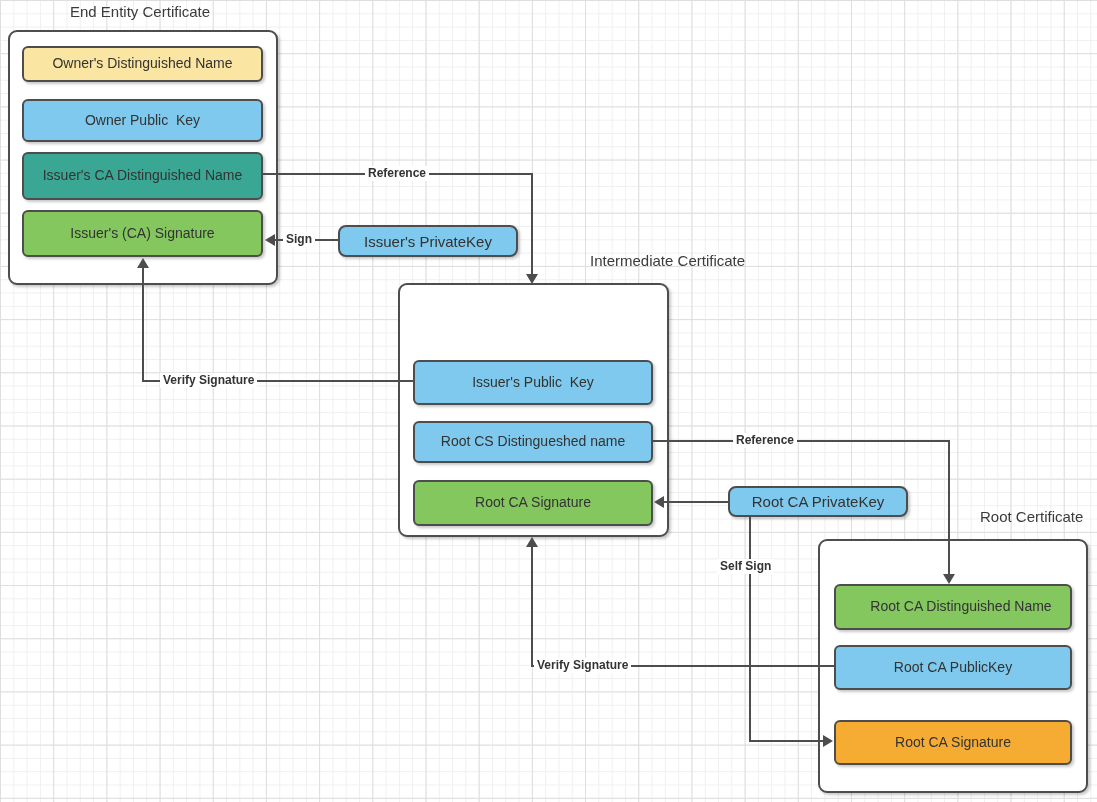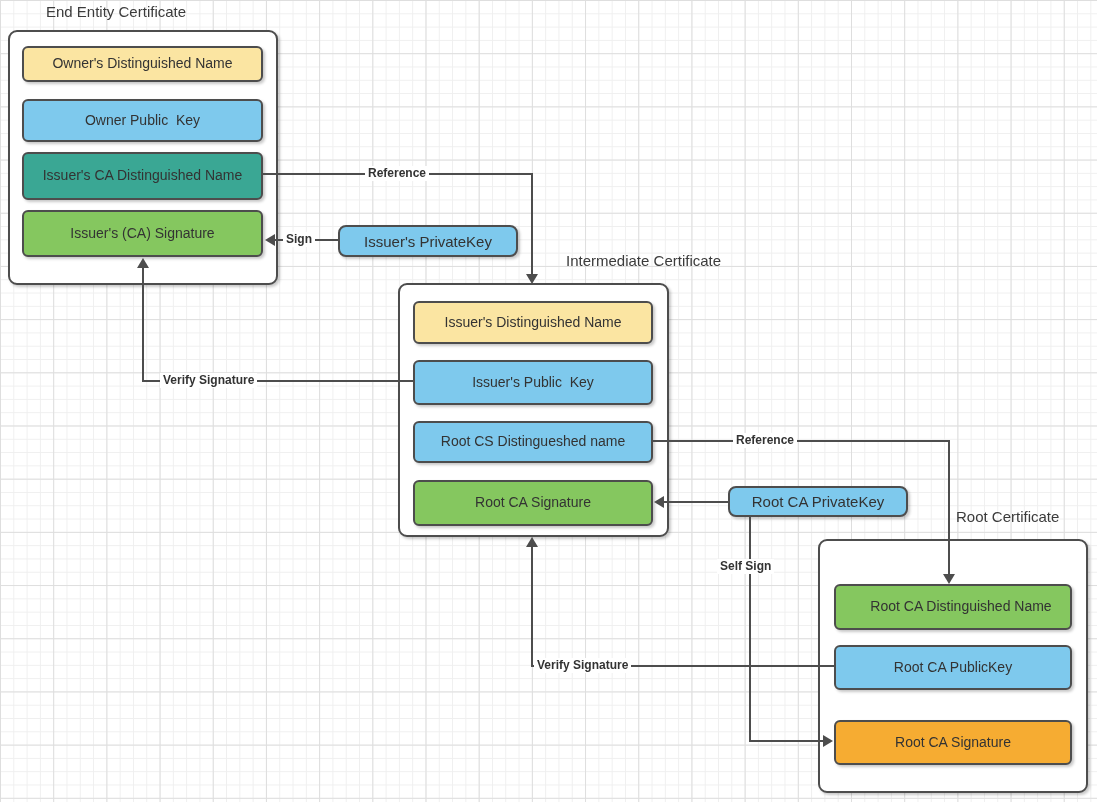--- a/index.html
+++ b/index.html
@@ -11,21 +11,21 @@
       linear-gradient(to bottom,#dedede 1px,transparent 1px),
       linear-gradient(to right,#efefef 1px,transparent 1px),
       linear-gradient(to bottom,#efefef 1px,transparent 1px);
     background-size:53.2px 53.2px,53.2px 53.2px,13.3px 13.3px,13.3px 13.3px;
   }
   .cert-outer{
     position:absolute;background:#ffffff;border:2px solid #4d4d4d;border-radius:9px;
     box-shadow:2px 2px 3px rgba(0,0,0,0.22);
   }
   .cert-title{
-    position:absolute;font-size:15px;color:#3b3b3b;white-space:nowrap;
+    position:absolute;font-size:15px;color:#3b3b3b;white-space:nowrap;margin-left:24px;
   }
   .field{
     position:absolute;border:2px solid #4d4d4d;border-radius:6px;
     display:flex;align-items:center;justify-content:center;text-align:center;
     font-size:14px;color:#333333;box-sizing:border-box;padding:2px 16px;
     box-shadow:2px 2px 3px rgba(0,0,0,0.22);white-space:pre-wrap;line-height:1.25;
   }
   .keybox{
     position:absolute;border:2px solid #4d4d4d;border-radius:8px;
     display:flex;align-items:center;justify-content:center;text-align:center;
@@ -51,21 +51,20 @@
 
   <div class="cert-title" style="left:46px;top:3px;">End Entity Certificate</div>
   <div class="cert-outer" style="left:8px;top:30px;width:266px;height:251px;"></div>
   <div class="field" style="left: 22px; top: 46px; width: 241px; height: 36px; background-color: rgb(251, 229, 162);">Owner's Distinguished Name</div>
   <div class="field" style="left: 22px; top: 99px; width: 241px; height: 43px; background-color: rgb(126, 201, 237);">Owner Public  Key</div>
   <div class="field" style="left: 22px; top: 152px; width: 241px; height: 48px; background-color: rgb(58, 167, 148);">Issuer's CA Distinguished Name</div>
   <div class="field" style="left: 22px; top: 210px; width: 241px; height: 47px; background-color: rgb(133, 199, 95);">Issuer's (CA) Signature</div>
 
   <div class="cert-title" style="left:566px;top:252px;">Intermediate Certificate</div>
   <div class="cert-outer" style="left:398px;top:283px;width:267px;height:250px;"></div>
-  <div class="field" style="left: 413px; top: 301px; width: 240px; height: 43px; background-color: rgb(251, 229, 162);">Issuer's Distinguished Name</div>
   <div class="field" style="left: 413px; top: 360px; width: 240px; height: 45px; background-color: rgb(126, 201, 237);">Issuer's Public  Key</div>
   <div class="field" style="left: 413px; top: 421px; width: 240px; height: 42px; background-color: rgb(126, 201, 237);">Root CS Distingueshed name</div>
   <div class="field" style="left: 413px; top: 480px; width: 240px; height: 46px; background-color: rgb(133, 199, 95);">Root CA Signature</div>
 
   <div class="cert-title" style="left:956px;top:508px;">Root Certificate</div>
   <div class="cert-outer" style="left:818px;top:539px;width:266px;height:250px;"></div>
   <div class="field" style="left: 834px; top: 584px; width: 238px; height: 46px; background-color: rgb(133, 199, 95); padding-left: 32px;">Root CA Distinguished Name</div>
   <div class="field" style="left: 834px; top: 645px; width: 238px; height: 45px; background-color: rgb(126, 201, 237);">Root CA PublicKey</div>
   <div class="field" style="left: 834px; top: 720px; width: 238px; height: 45px; background-color: rgb(246, 172, 50);">Root CA Signature</div>
 

